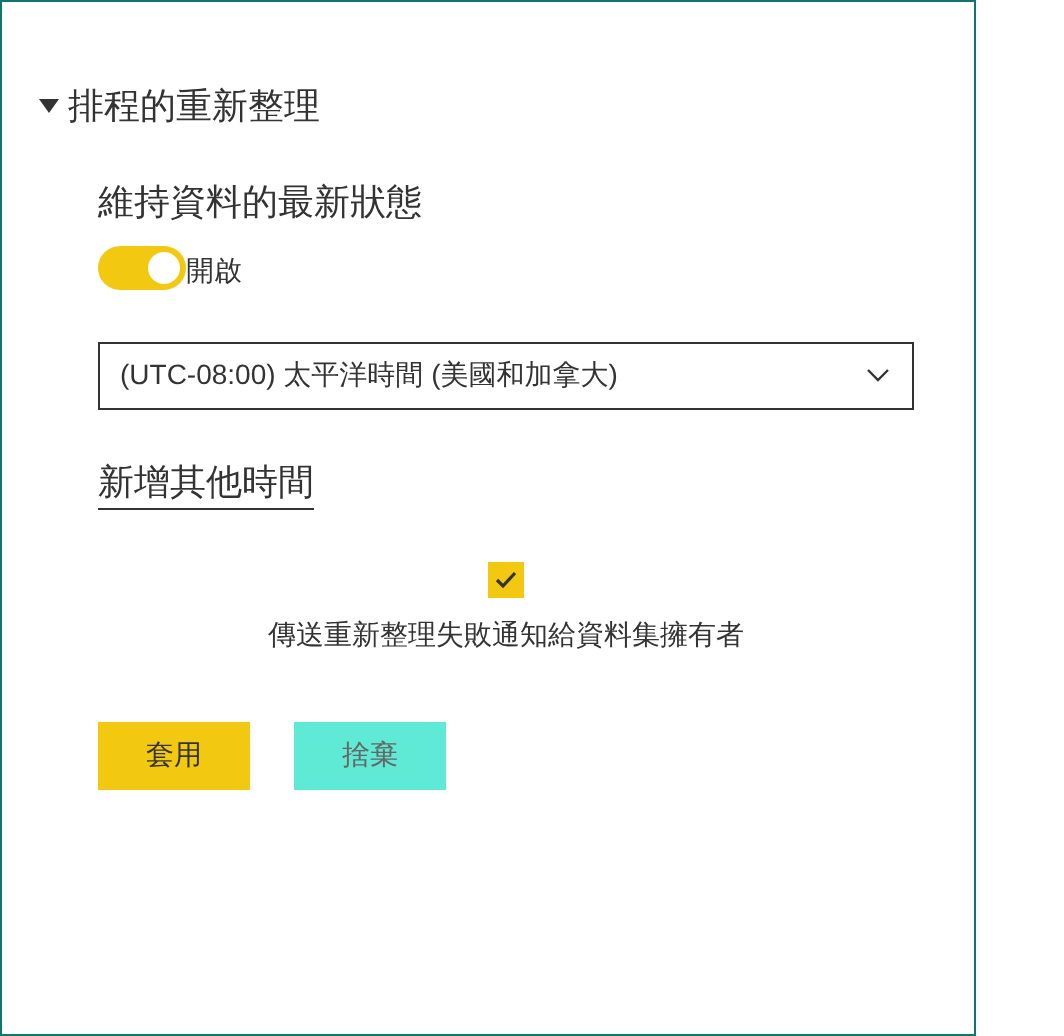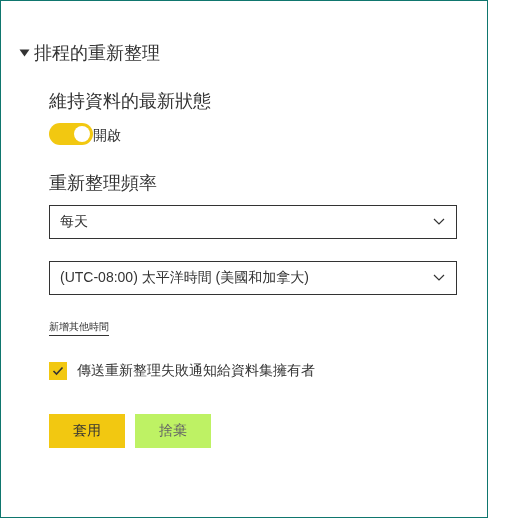--- a/index.html
+++ b/index.html
@@ -71,47 +71,48 @@
   .chevron {
     width: 14px; height: 14px;
     display: flex; align-items: center; justify-content: center;
   }
   .chevron svg { width: 12px; height: 12px; }
   .link {
     cursor: pointer;
     border-bottom: 1px solid #333;
     display: inline-block;
     padding-bottom: 1px;
-    font-size: 10px;
+    font-size: 18px;
     margin-top: 2px;
   }
   .check-row {
     display: flex; align-items: center; gap: 10px;
     margin-top: 26px;
     margin-bottom: 34px;
+    flex-direction: column;
   }
   .checkbox {
     width: 18px; height: 18px;
     background: #f2c811;
     display: flex; align-items: center; justify-content: center;
     cursor: pointer;
   }
   .checkbox svg { width: 12px; height: 12px; }
-  .button-row { display: flex; gap: 10px; }
+  .button-row { display: flex; gap: 22px; }
   .btn {
     min-width: 76px;
     height: 34px;
     display: flex; align-items: center; justify-content: center;
     font-size: 14px;
     cursor: pointer;
     border: none;
     padding: 0 18px;
   }
   .btn-primary { background: #f2c811; color: #333; }
-  .btn-secondary { background: #bef264; color: #666; }
+  .btn-secondary { background: #5eead4; color: #666; }
 </style>
 </head>
 <body>
 
 <div class="panel">
 
   <div class="section-header">
     <span class="caret"></span>
     <span class="section-title">排程的重新整理</span>
   </div>
@@ -119,31 +120,20 @@
   <div class="content">
 
     <div class="field-label">維持資料的最新狀態</div>
     <div class="toggle-row">
       <div class="toggle">
         <div class="knob"></div>
       </div>
       <span>開啟</span>
     </div>
 
-    <div class="group">
-      <div class="field-label">重新整理頻率</div>
-      <div class="select-box">
-        <span>每天</span>
-        <span class="chevron">
-          <svg viewBox="0 0 12 12">
-              <path d="M1 3 L6 8 L11 3" stroke="#333" stroke-width="1.2" fill="none"></path>
-            </svg>
-        </span>
-      </div>
-    </div>
 
     <div class="group">
       <div class="select-box">
         <span>(UTC-08:00) 太平洋時間 (美國和加拿大)</span>
         <span class="chevron">
           <svg viewBox="0 0 12 12">
               <path d="M1 3 L6 8 L11 3" stroke="#333" stroke-width="1.2" fill="none"></path>
             </svg>
         </span>
       </div>

